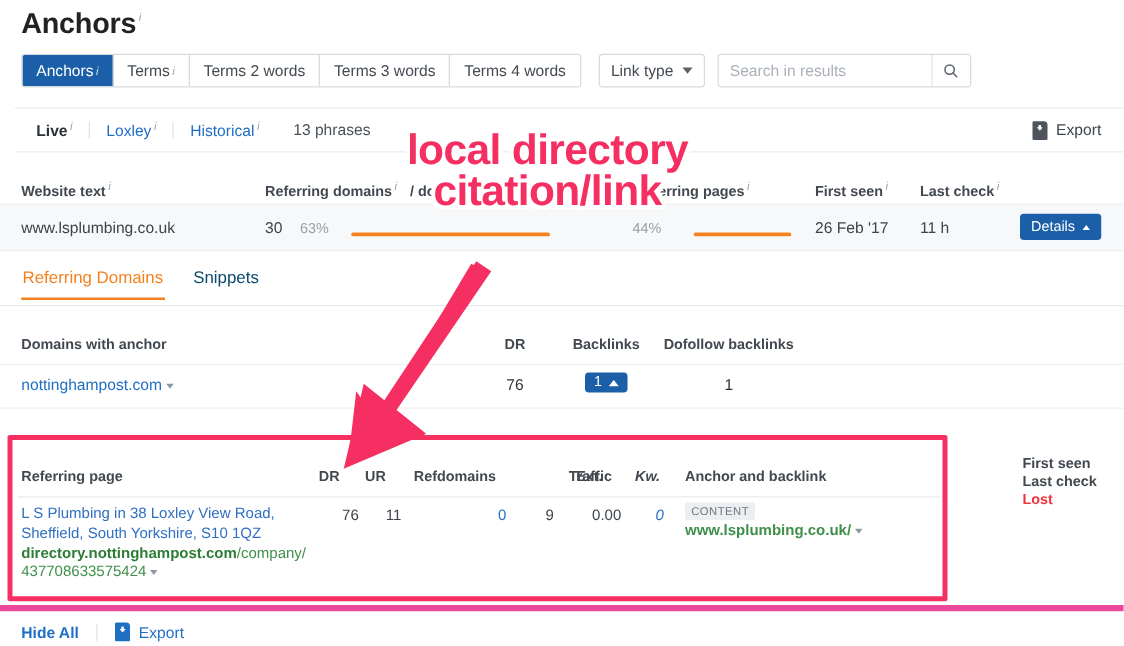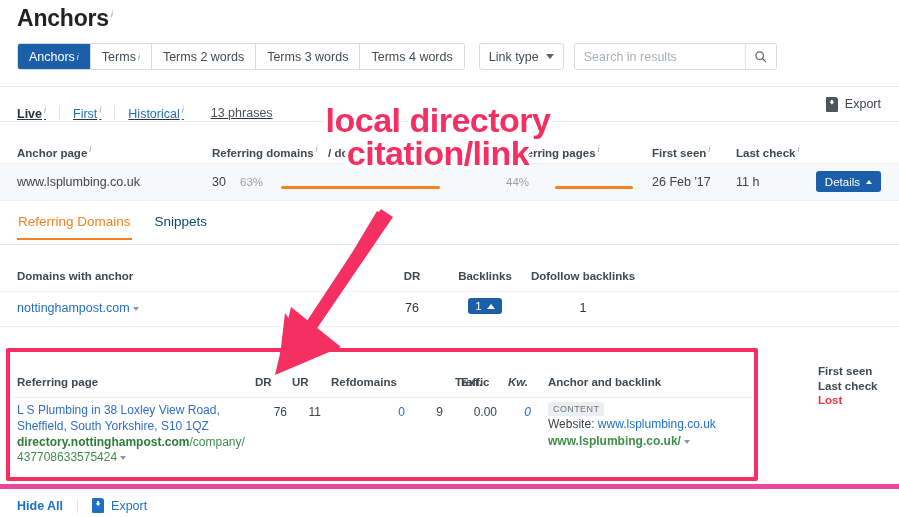--- a/index.html
+++ b/index.html
@@ -131,29 +131,28 @@
     width: 30px; height: 25px;
     display: flex; align-items: center; justify-content: center;
     border-left: 1px solid #e2e6ea;
     cursor: pointer;
     background: #fff;
   }
 
   
   .subbar {
     position: absolute;
-    left: 0; right: 0;
+    left: 12px; right: 0;
     top: 86px;
     height: 34px;
     border-top: 1px solid #e9ecef;
     border-bottom: 1px solid #e9ecef;
     background: #ffffff;
     display: flex;
-    align-items: flex-end;
-    text-decoration: underline;
+    align-items: center;
   }
   .subbar-left {
     display: flex; align-items: center;
     padding-left: 17px;
     gap: 0px;
   }
   .sb-item {
     font-size: 12.5px;
     padding: 0 13px;
     cursor: pointer;
@@ -516,37 +515,37 @@
     </div>
   </div>
 
   <div class="subbar">
     <div class="subbar-left">
       <div class="sb-item active">
         <span>Live</span><span class="sup-i">i</span>
       </div>
       <div class="sb-sep"></div>
       <div class="sb-item">
-        <span>First</span><span class="sup-i">i</span>
+        <span>Loxley</span><span class="sup-i">i</span>
       </div>
       <div class="sb-sep"></div>
       <div class="sb-item">
         <span>Historical</span><span class="sup-i">i</span>
       </div>
       <div class="phrases">13 phrases</div>
     </div>
     <div class="export-right">
       <span class="doc-icon"></span>
       <span class="export-label">Export</span>
     </div>
   </div>
 
   <div class="anchors-head">
     <div class="hcell col-anchor">
-      <span>Anchor page</span><span class="sup-i">i</span>
+      <span>Website text</span><span class="sup-i">i</span>
     </div>
     <div class="hcell col-rd">
       <span>Referring domains</span><span class="sup-i">i</span>
     </div>
     <div class="hcell col-dofollow">
       <span>/ dofollow</span><span>↓</span><span class="sup-i">i</span>
     </div>
     <div class="hcell col-rp">
       <span>Referring pages</span><span class="sup-i">i</span>
     </div>
@@ -638,21 +637,20 @@
       <span class="url-green"><b>directory.nottinghampost.com</b><span>/company/437708633575424</span><span class="mini-caret"></span></span>
     </div>
     <div class="rcol-dr" style="top:5px;">76</div>
     <div class="rcol-ur" style="top:5px;">11</div>
     <div class="rcol-refd link-blue" style="top:5px;">0</div>
     <div class="rcol-ext" style="top:5px;">9</div>
     <div class="rcol-traffic" style="top:5px;">0.00</div>
     <div class="rcol-kw link-blue" style="top:5px;">0</div>
     <div class="rcol-anchor" style="top:1px;">
       <div class="badge-content">CONTENT</div>
-      <div class="anchor-line"><span>Website: </span><span class="link-blue">www.lsplumbing.co.uk</span></div>
       <div class="anchor-line"><b class="url-green" style="display:inline;">www.lsplumbing.co.uk/</b><span class="mini-caret"></span></div>
     </div>
   </div>
 
   <div class="bottombar">
     <div class="hide-all">Hide All</div>
     <div class="bb-sep"></div>
     <div class="bb-export">
       <span class="doc-icon blue"></span>
       <span class="export-label">Export</span>

